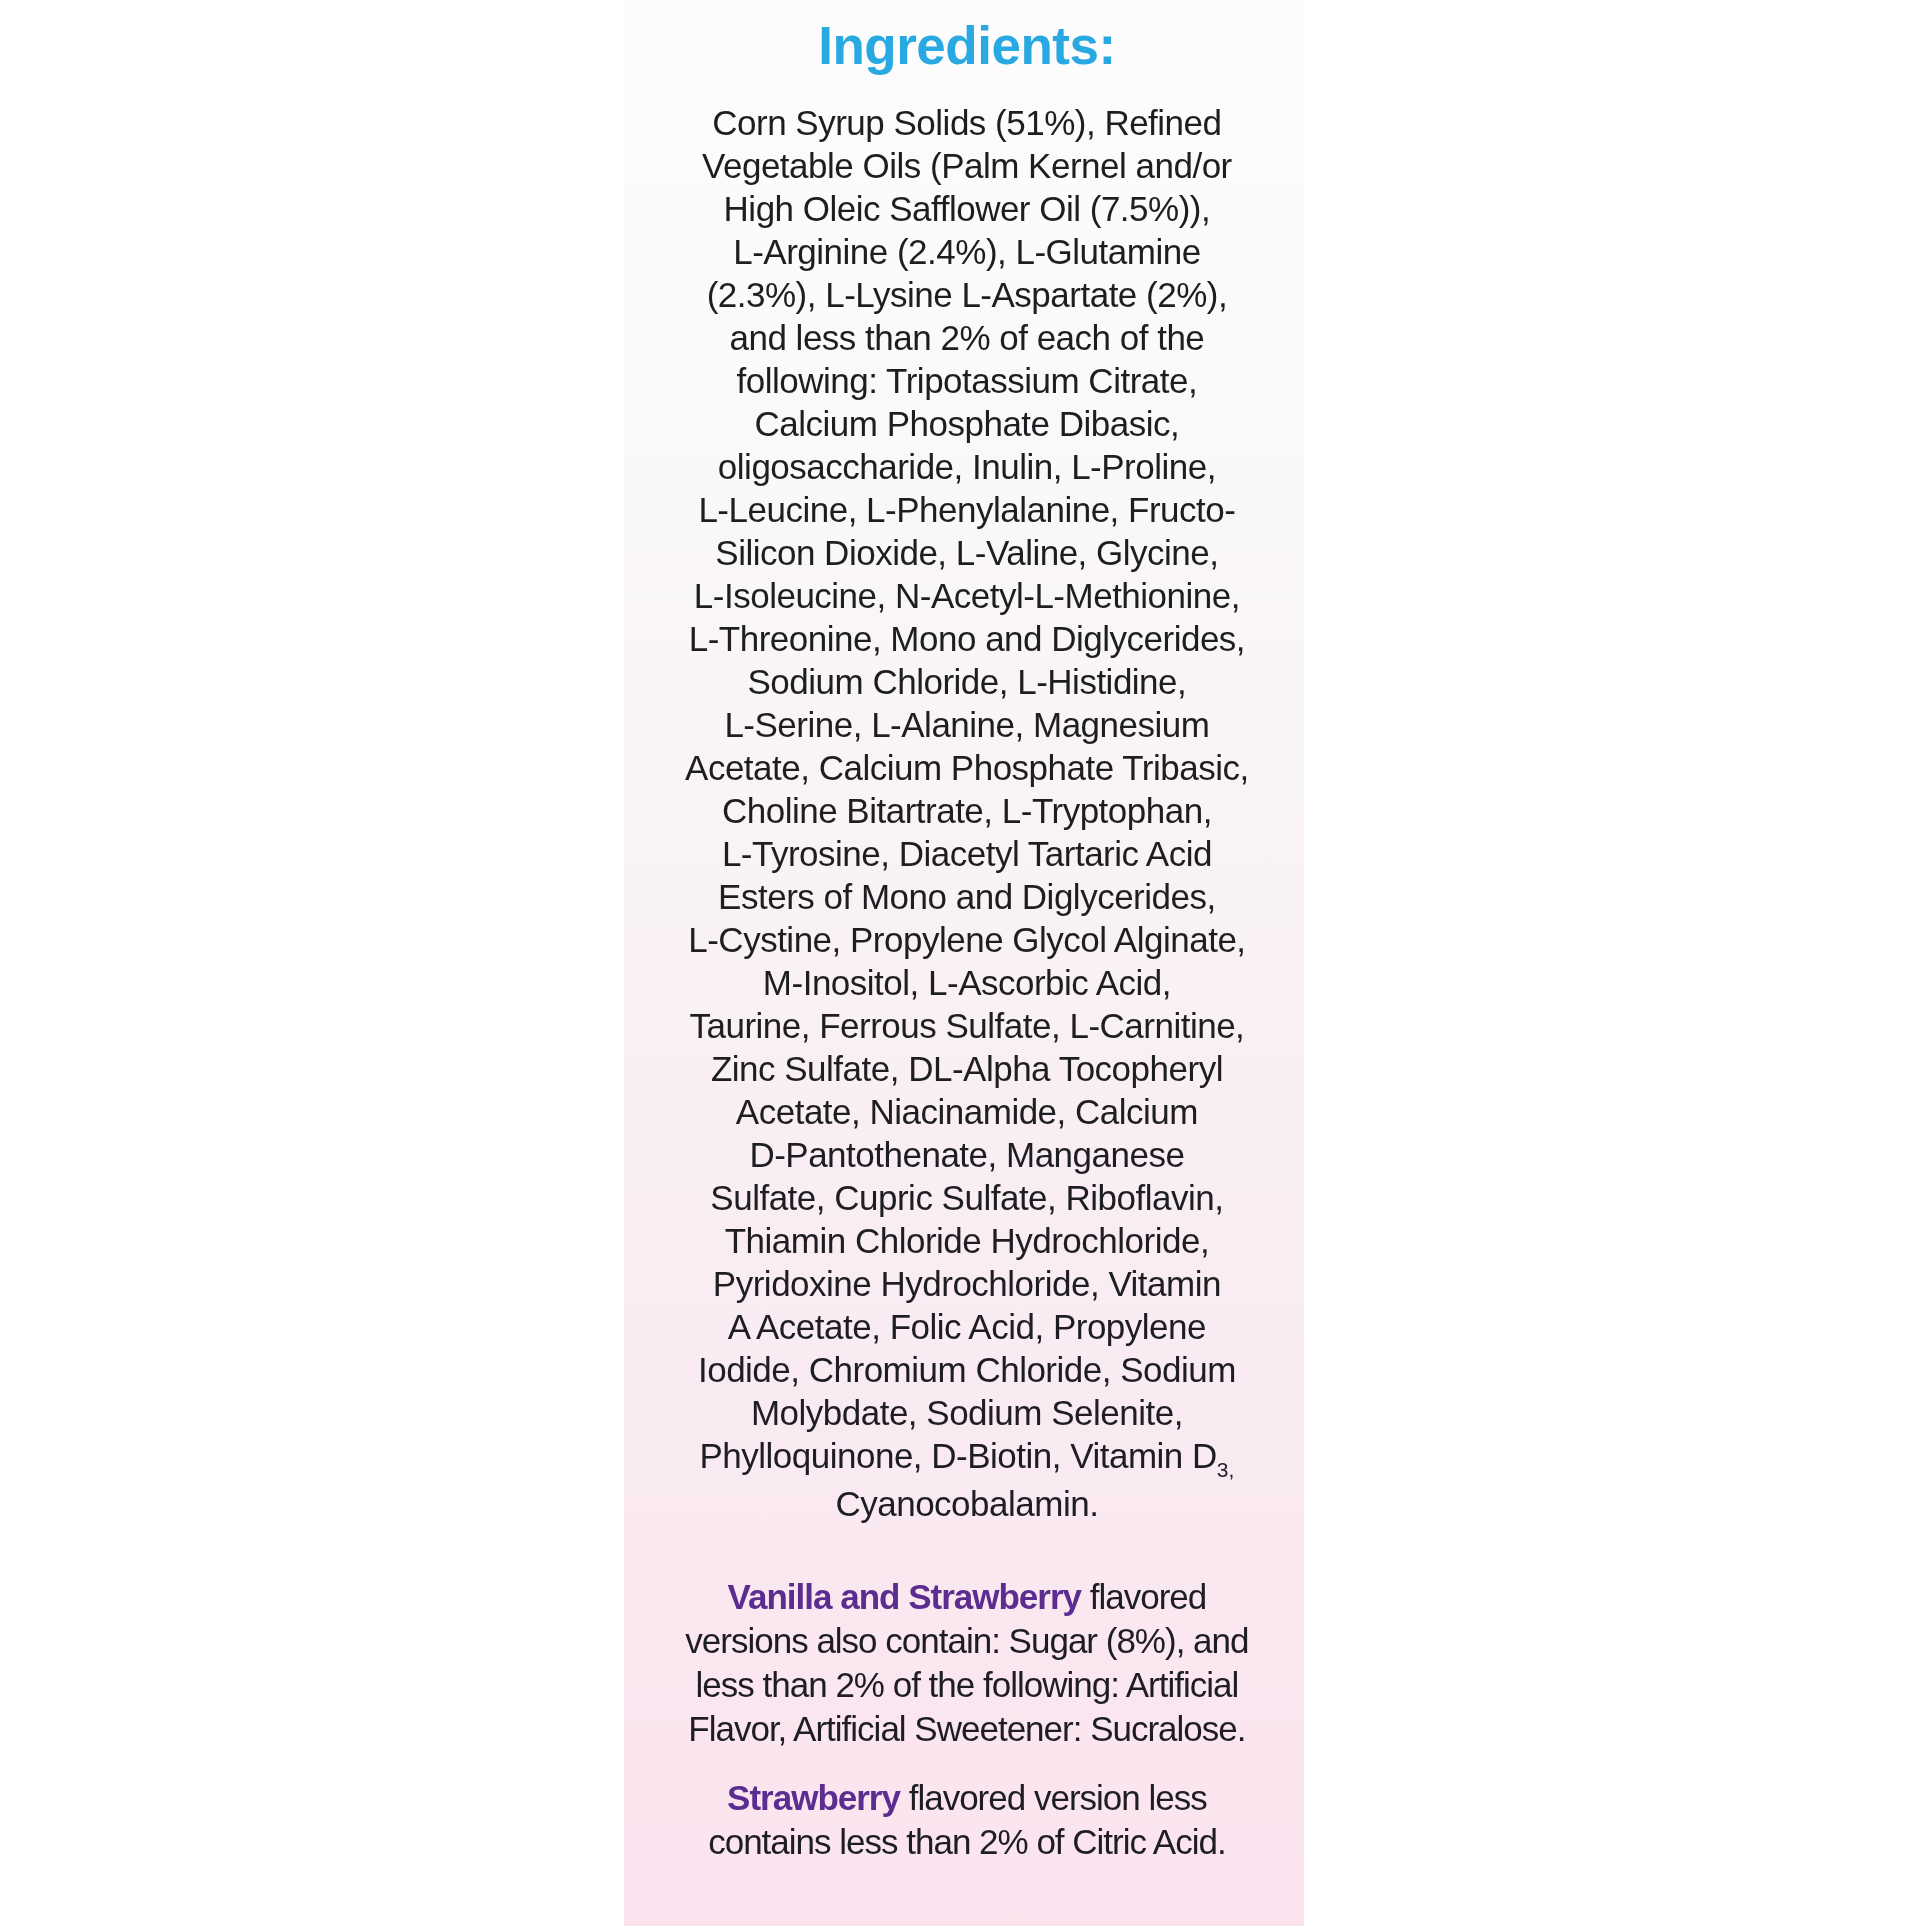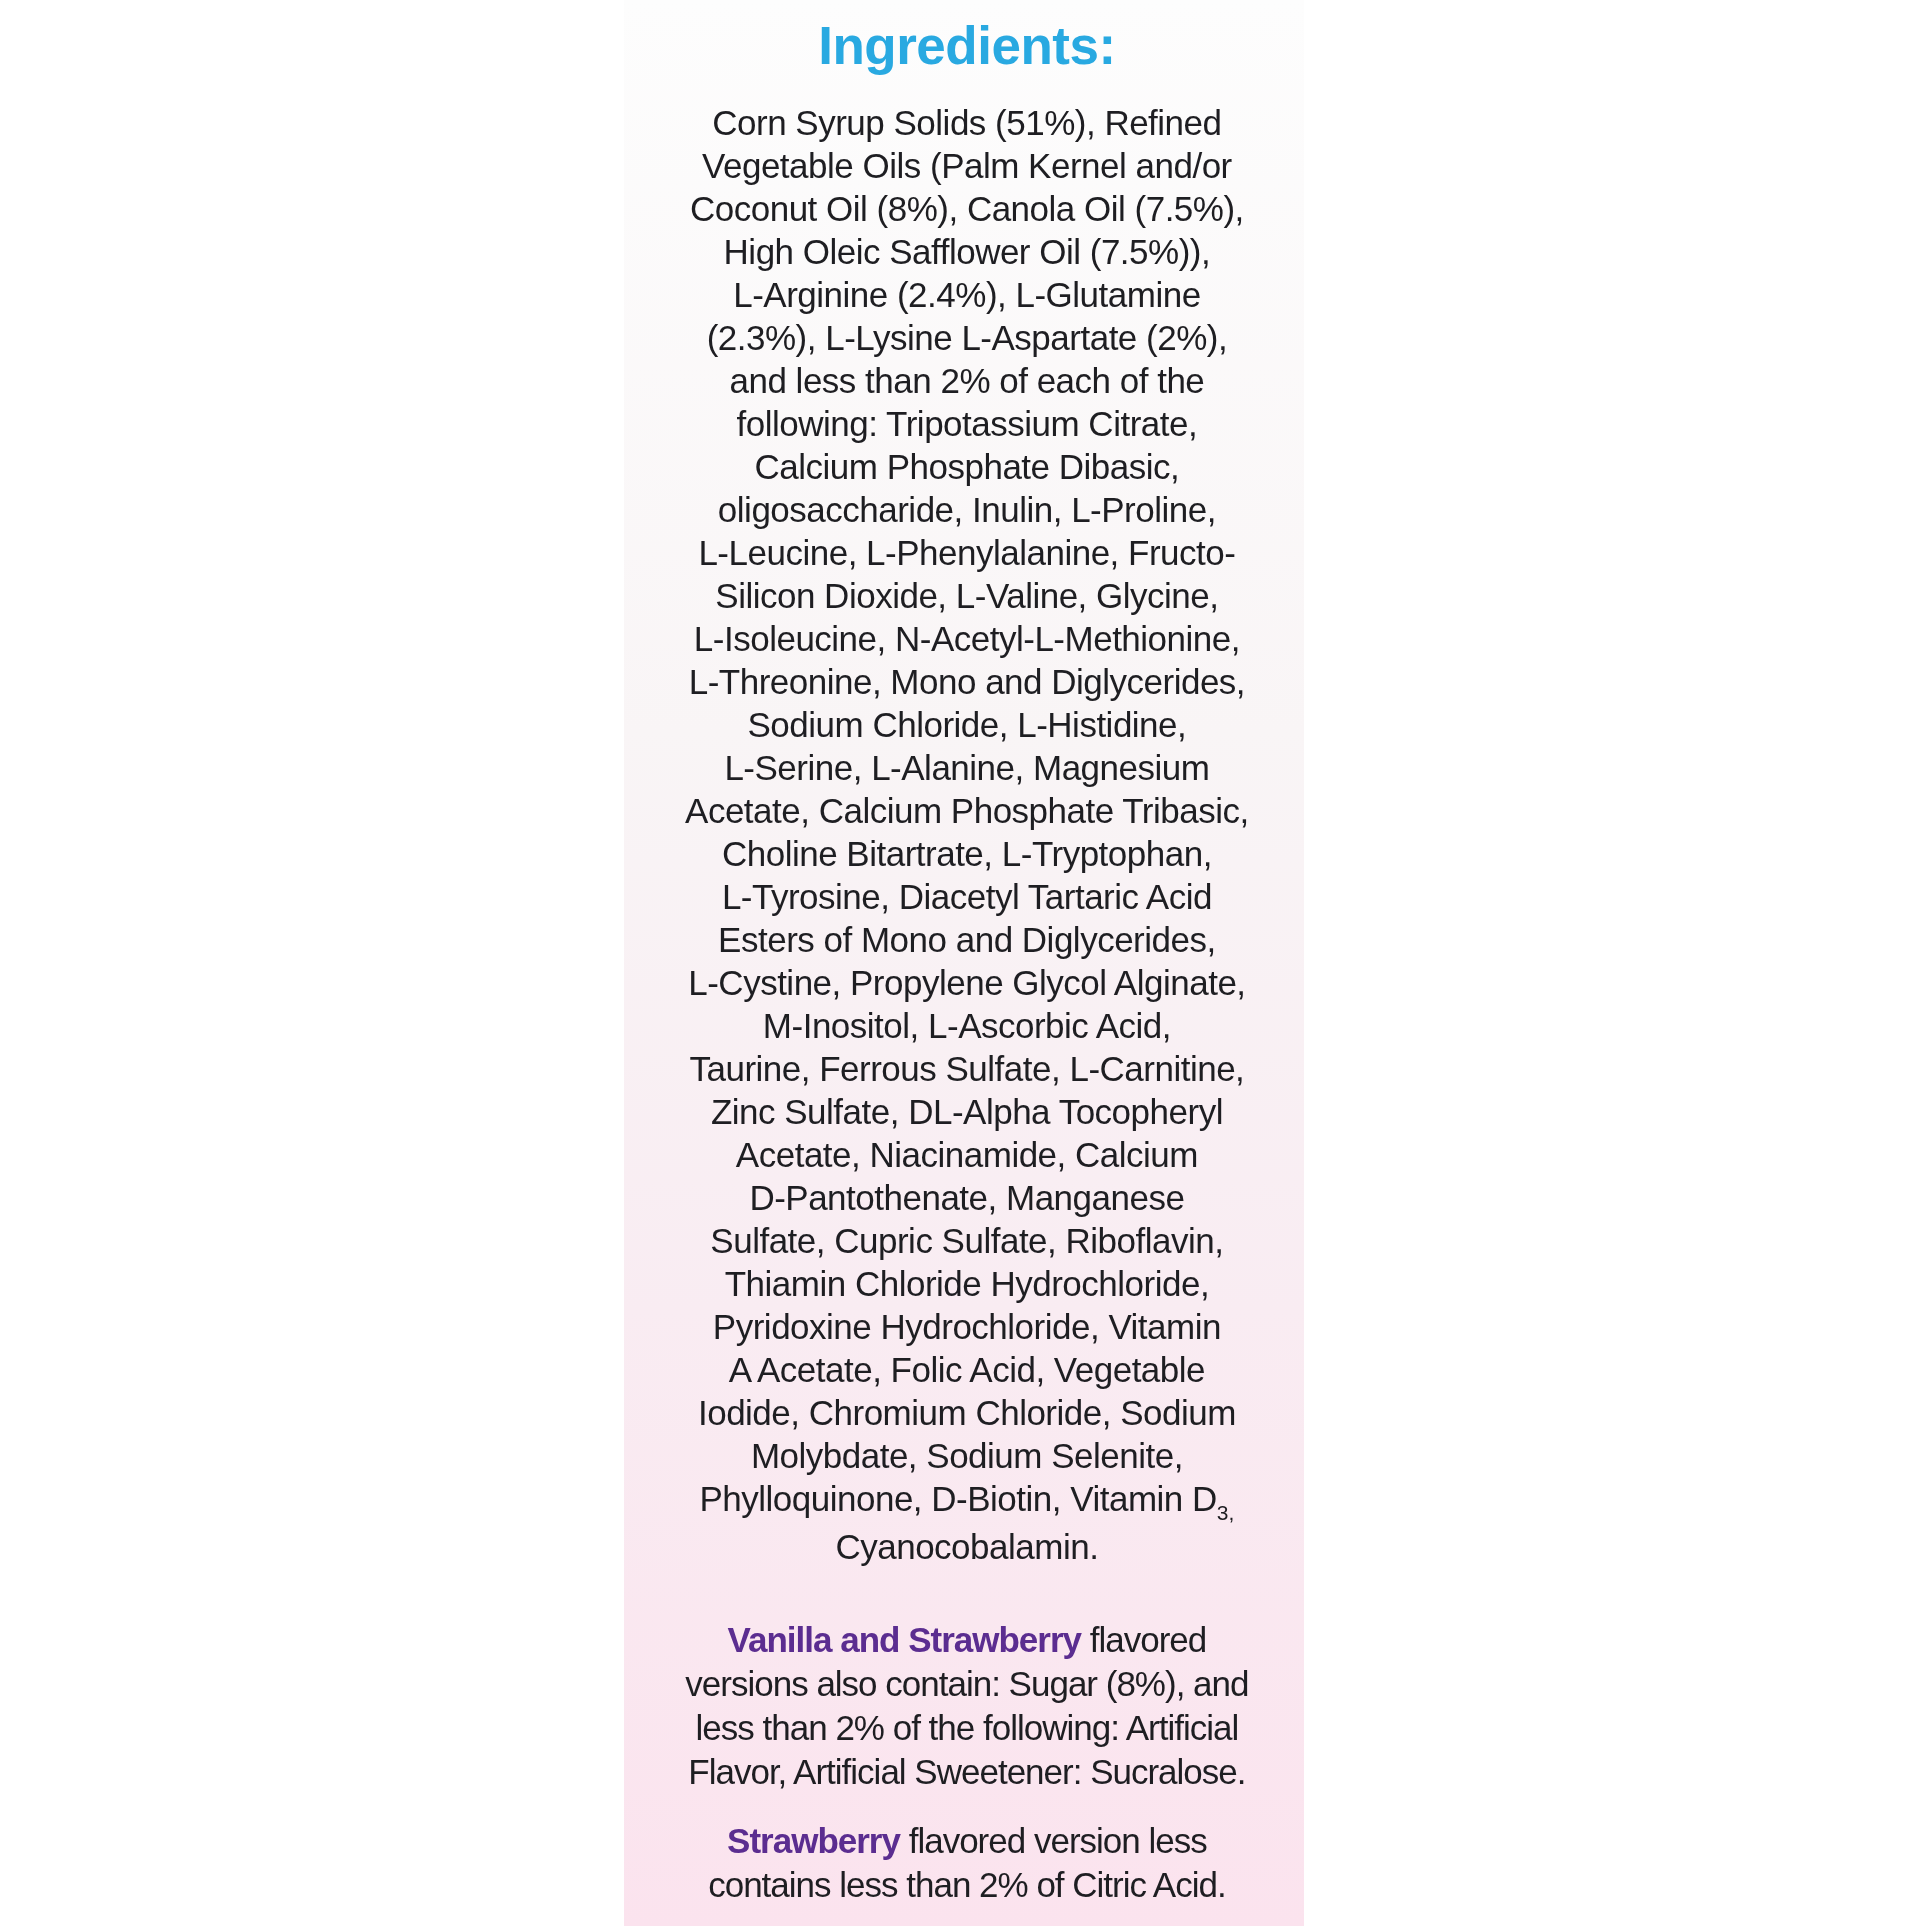--- a/index.html
+++ b/index.html
@@ -70,21 +70,20 @@
 <body>
 
 <div class="page">
   <div class="panel">
 
     <h1 class="title">Ingredients:</h1>
 
     <div class="body">
       <div class="ln">Corn Syrup Solids (51%), Refined</div>
       <div class="ln">Vegetable Oils (Palm Kernel and/or</div>
-      <div class="ln">Coconut Oil (8%), Canola Oil (7.5%),</div>
       <div class="ln">High Oleic Safflower Oil (7.5%)),</div>
       <div class="ln">L-Arginine (2.4%), L-Glutamine</div>
       <div class="ln">(2.3%), L-Lysine L-Aspartate (2%),</div>
       <div class="ln">and less than 2% of each of the</div>
       <div class="ln">following: Tripotassium Citrate,</div>
       <div class="ln">Calcium Phosphate Dibasic,</div>
       <div class="ln">oligosaccharide, Inulin, L-Proline,</div>
       <div class="ln">L-Leucine, L-Phenylalanine, Fructo-</div>
       <div class="ln">Silicon Dioxide, L-Valine, Glycine,</div>
       <div class="ln">L-Isoleucine, N-Acetyl-L-Methionine,</div>
@@ -97,21 +96,21 @@
       <div class="ln">Esters of Mono and Diglycerides,</div>
       <div class="ln">L-Cystine, Propylene Glycol Alginate,</div>
       <div class="ln">M-Inositol, L-Ascorbic Acid,</div>
       <div class="ln">Taurine, Ferrous Sulfate, L-Carnitine,</div>
       <div class="ln">Zinc Sulfate, DL-Alpha Tocopheryl</div>
       <div class="ln">Acetate, Niacinamide, Calcium</div>
       <div class="ln">D-Pantothenate, Manganese</div>
       <div class="ln">Sulfate, Cupric Sulfate, Riboflavin,</div>
       <div class="ln">Thiamin Chloride Hydrochloride,</div>
       <div class="ln">Pyridoxine Hydrochloride, Vitamin</div>
-      <div class="ln">A Acetate, Folic Acid, Vegetable</div>
+      <div class="ln">A Acetate, Folic Acid, Propylene</div>
       <div class="ln">Iodide, Chromium Chloride, Sodium</div>
       <div class="ln">Molybdate, Sodium Selenite,</div>
       <div class="ln"><span>Phylloquinone, D-Biotin, Vitamin D</span><span class="sub">3</span><span class="sub-suffix">,</span></div>
       <div class="ln">Cyanocobalamin.</div>
     </div>
 
     <div class="note">
       <div class="ln"><span class="hl">Vanilla and Strawberry</span><span> flavored</span></div>
       <div class="ln">versions also contain: Sugar (8%), and</div>
       <div class="ln">less than 2% of the following: Artificial</div>

